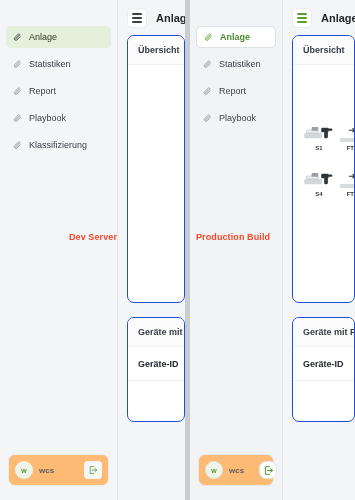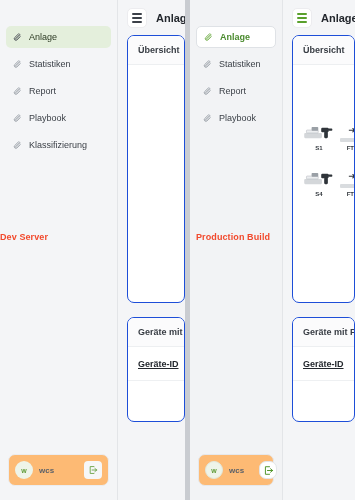--- a/index.html
+++ b/index.html
@@ -47,21 +47,21 @@
     color: #4b8b2f; font-weight: 600;
   }
   .clip-icon { width: 9px; height: 9px; flex: 0 0 auto; display:block; }
   .clip-icon.gray path { stroke: #8d949c; }
   .clip-icon.dark path { stroke: #3c4148; }
   .clip-icon.green path { stroke: #5aa02c; }
 
   
   .build-tag {
     position: absolute; left: 0; right: 0;
-    text-align: left;
+    text-align: right;
     font-size: 9px; font-weight: 700;
     color: #f2492c;
     letter-spacing: .1px;
     pointer-events: none;
   }
   .build-left  { top: 232px; }
   .build-right { top: 232px; left: 6px; right: -80px; text-align: left; }
 
   
   .user-wrap { margin-top: auto; padding: 10px 8px 14px 8px; }
@@ -133,21 +133,20 @@
   .card-body { padding: 0; }
   .card-overview { height: 268px; }
   .card-overview .card-body { height: 100%; position: relative; }
   .spacer { height: 14px; flex: 0 0 auto; }
   .card-problems { }
   .col-head {
     font-size: 9px; font-weight: 700; color: #23272d;
     padding: 12px 10px 11px 10px;
     border-bottom: 1px solid #eef0f2;
     white-space: nowrap;
-    text-decoration: underline;
   }
   .empty-rows { height: 40px; }
 
   
   .flow-list { padding: 58px 0 0 8px; }
   .flow-row { display: flex; align-items: flex-start; gap: 0; margin-bottom: 18px; }
   .node { width: 36px; display: flex; flex-direction: column; align-items: center; flex: 0 0 auto; }
   .node-art { width: 34px; height: 20px; display: block; }
   .node-lbl { font-size: 6px; font-weight: 700; color: #33383e; margin-top: 2px; letter-spacing: .2px; }
   .link { width: 30px; display: flex; flex-direction: column; align-items: center; flex: 0 0 auto; padding-top: 3px; }

